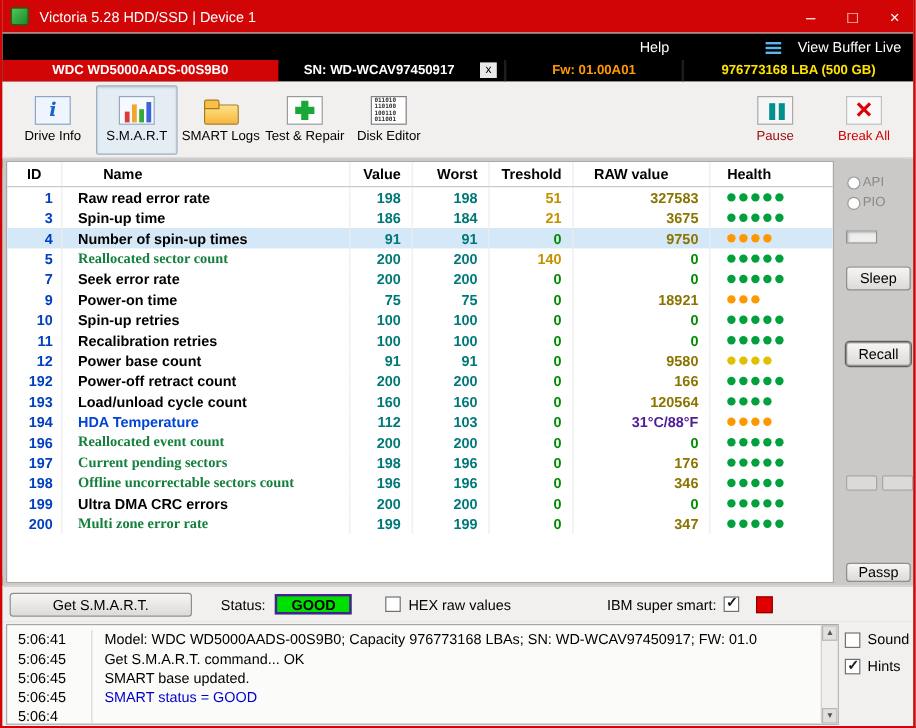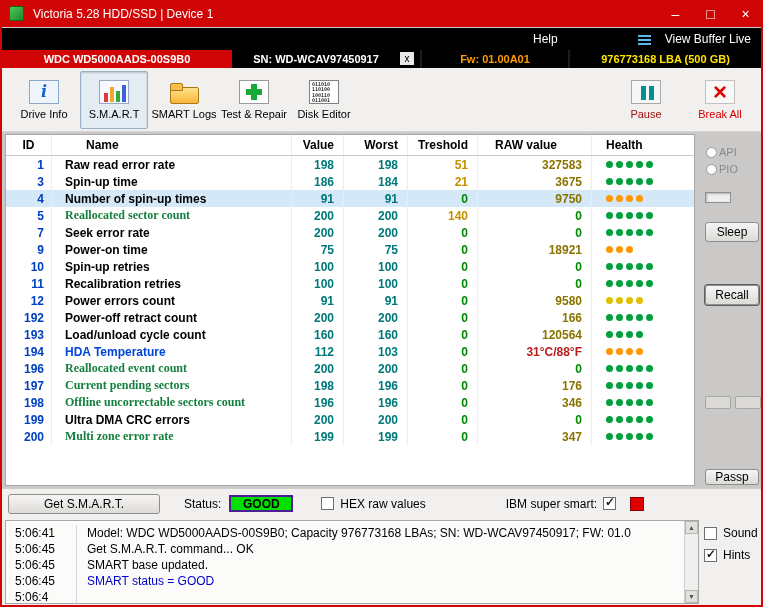--- a/index.html
+++ b/index.html
@@ -80,21 +80,21 @@
   .c-name { padding-left: 13px; font-weight: bold; }
   .c-num { justify-content: flex-end; padding-right: 9px; font-weight: bold; }
   .c-teal { color: #007878; }
   .name-black { color: #000; }
   .name-maroon { color: #15803d; font-family: Liberation Serif, serif; }
   .name-blue { color: #0044d8; }
   .th-gold { color: #c39000; }
   .th-green { color: #008a00; }
   .raw-olive { color: #8a7400; }
   .raw-green { color: #008a00; }
-  .raw-blue { color: #b91c1c; }
+  .raw-blue { color: #4c1d95; }
   .c-health { padding-left: 14px; display: flex; gap: 3px; align-items: center; border-right: none; }
   .dot { width: 7px; height: 7px; border-radius: 50%; flex: none; }
   .dot-green { background: #00a03c; }
   .dot-orange { background: #ff9800; }
   .dot-yellow { background: #e0c000; }
   
   .side-panel { position: absolute; left: 697px; right: 0; top: 0; bottom: 0; font-size: 11px; color: #8a8a8a; }
   .radio-row { position: absolute; left: 7px; display: flex; align-items: center; gap: 2px; }
   .radio { width: 11px; height: 11px; border-radius: 50%; background: #fdfdfd; border: 1px solid #9a9a9a; flex: none; }
   .mini-track { position: absolute; left: 6px; top: 60px; width: 26px; height: 11px; background: #eee; border: 1px solid #909090; box-shadow: inset 1px 1px 2px rgba(0,0,0,.25); }
@@ -318,21 +318,21 @@
             <span class="t-cell c-health">
               <span class="dot dot-green"></span>
               <span class="dot dot-green"></span>
               <span class="dot dot-green"></span>
               <span class="dot dot-green"></span>
               <span class="dot dot-green"></span>
             </span>
           </div>
           <div class="t-row">
             <span class="t-cell c-id">12</span>
-            <span class="t-cell c-name name-black">Power errors count</span>
+            <span class="t-cell c-name name-black">Power base count</span>
             <span class="t-cell c-num c-teal">91</span>
             <span class="t-cell c-num c-teal">91</span>
             <span class="t-cell c-num th-green">0</span>
             <span class="t-cell c-num raw-olive">9580</span>
             <span class="t-cell c-health">
               <span class="dot dot-yellow"></span>
               <span class="dot dot-yellow"></span>
               <span class="dot dot-yellow"></span>
               <span class="dot dot-yellow"></span>
             </span>

